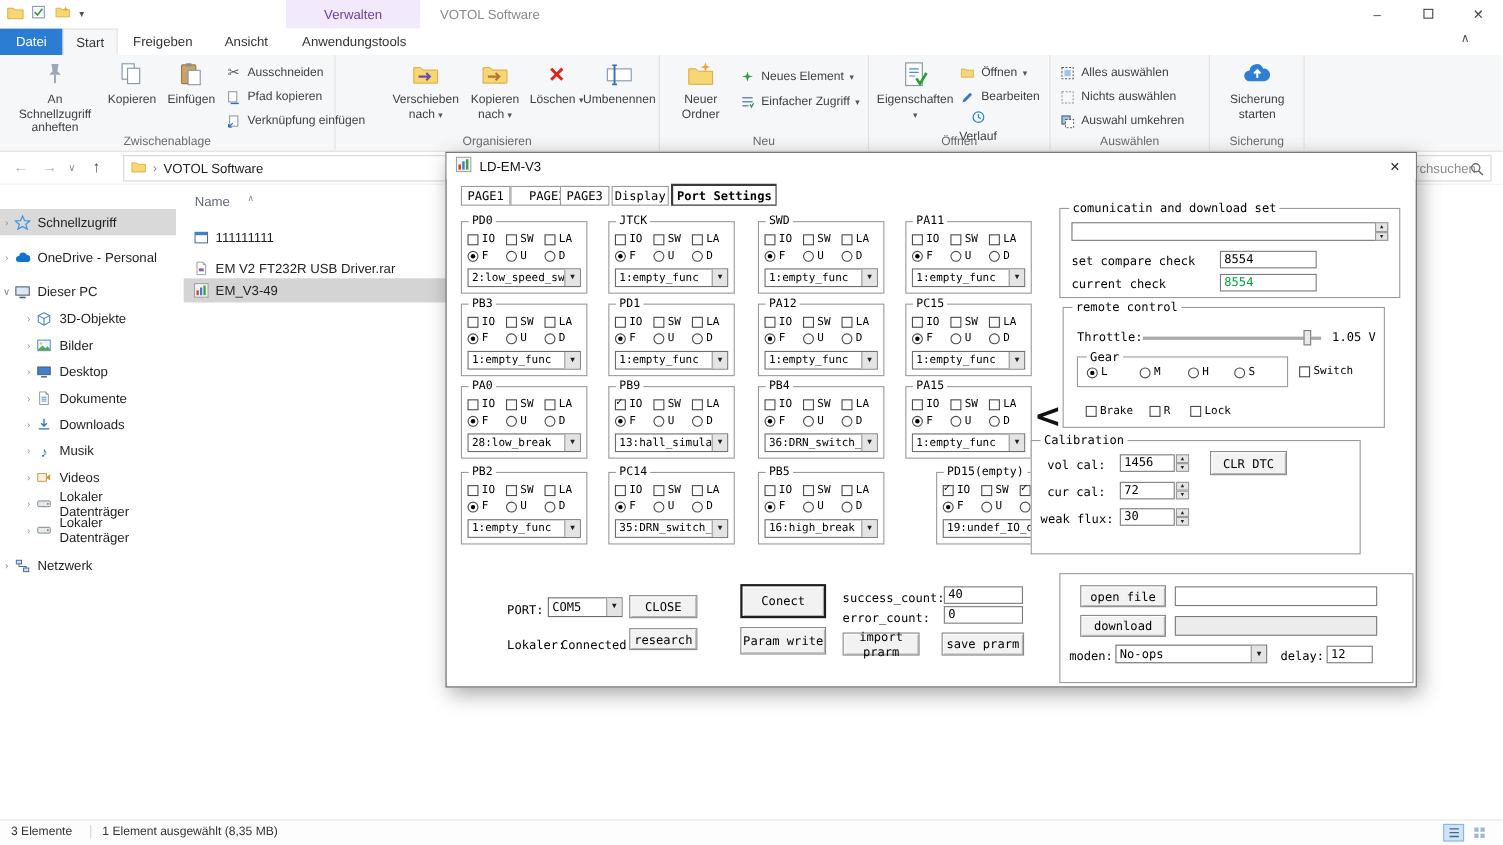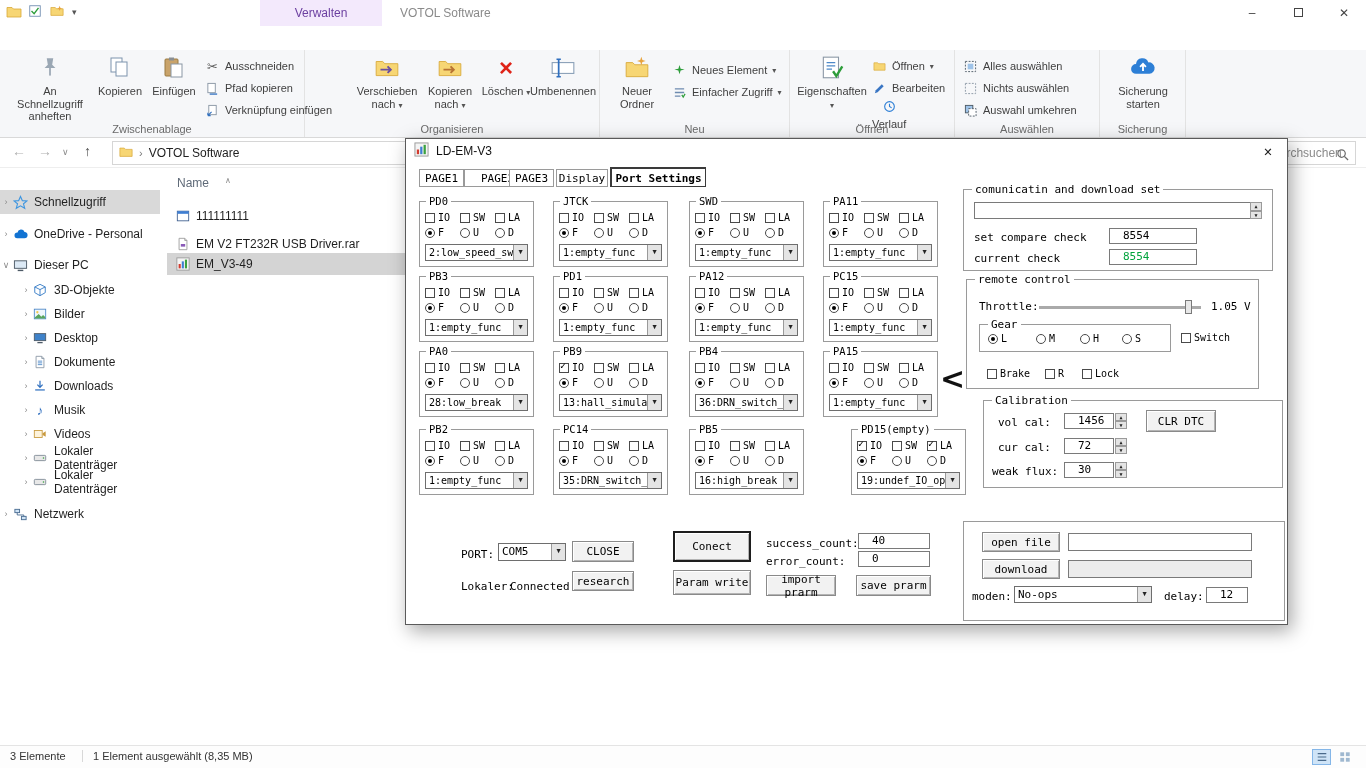--- a/index.html
+++ b/index.html
@@ -88,21 +88,21 @@
   .cb.checked::after { content:"✓"; position:absolute; left:0px; top:-4px; font-size:10px; font-weight:bold; color:#000; }
   .rb.checked::after { content:""; position:absolute; left:2px; top:2px; width:4px; height:4px; border-radius:50%; background:#000; }
 
   .combo { position:absolute; display:flex; border:1px solid #6e6e6e; background:#fff; height:17px; }
   .combo-text { flex:1; font-size:10px; line-height:15px; padding-left:3px; white-space:nowrap; overflow:hidden; }
   .combo-btn { width:14px; flex:none; background:#e4e4e4; border-left:1px solid #9a9a9a; font-size:7px; line-height:15px; text-align:center; color:#222; }
 
   .gbox { position:absolute; border:1px solid #9a9a9a; background:#fff; }
   .gleg { position:absolute; top:-7px; left:8px; background:#fff; padding:0 3px; font-size:11px; }
   .dlabel { position:absolute; font-size:11px; white-space:nowrap; }
-  .tin { position:absolute; border:1px solid #7a7a7a; background:#fff; font-size:11px; line-height:14px; padding:0 13px; white-space:nowrap; overflow:hidden; }
+  .tin { position:absolute; border:1px solid #7a7a7a; background:#fff; font-size:11px; line-height:14px; padding:0 3px; white-space:nowrap; overflow:hidden; }
   .tin.green { color:#00a33c; }
   .tin.gray { background:#ececec; }
   .spin { position:absolute; width:12px; height:17px; display:flex; flex-direction:column; }
   .spin span { flex:1; background:#e4e4e4; border:1px solid #9a9a9a; font-size:5px; line-height:6px; text-align:center; color:#222; }
   .wbtn { position:absolute; background:#f2f2f2; border:1px solid #8a8a8a; box-shadow:inset 1px 1px 0 #fff, inset -1px -1px 0 #b4b4b4; font-size:11px; display:flex; align-items:center; justify-content:center; text-align:center; font-family:"DejaVu Sans Mono",monospace; }
   .wbtn.default { border:2px solid #1e1e1e; }
   .slider-track { position:absolute; height:3px; background:#aaa; box-shadow:0 1px 0 #fff; }
   .slider-thumb { position:absolute; top:-6px; width:7px; height:14px; background:#e8e8e8; border:1px solid #7a7a7a; }
   .big-lt { position:absolute; font-size:30px; font-weight:bold; font-family:"DejaVu Sans",sans-serif; color:#111; }
 </style>
@@ -132,20 +132,28 @@
       </span>
       <span class="qat-drop">▾</span>
     </div>
     <div class="verwalten">Verwalten</div>
     <div class="win-title">VOTOL Software</div>
     <div class="winbtn" style="left:1230px;"><span>–</span></div>
     <div class="winbtn" style="left:1276px;"><span class="maxbox"></span></div>
     <div class="winbtn" style="left:1322px;"><span>✕</span></div>
   </div>
 
+  <div id="tabrow">
+    <div class="rtab file" style="left:0;width:57px;">Datei</div>
+    <div class="rtab active" style="left:57px;width:50px;">Start</div>
+    <div class="rtab" style="left:107px;width:82px;">Freigeben</div>
+    <div class="rtab" style="left:189px;width:70px;">Ansicht</div>
+    <div class="rtab" style="left:262px;width:120px;">Anwendungstools</div>
+    <div class="collapse-chevron">∧</div>
+  </div>
 
   <div id="ribbon">
 
     <div class="rgroup" style="left:0;width:305px;">
       <div class="bigbtn" style="left:10px;width:80px;">
         <span class="ic">
             <svg viewBox="0 0 24 24" width="26" height="26">
               <path d="M9 3 L15 3 L14 9 L17 12 L7 12 L10 9 Z" fill="#9aa7b4"></path>
               <rect x="11.2" y="12" width="1.6" height="7" fill="#9aa7b4"></rect>
             </svg>
@@ -1205,21 +1213,21 @@
       <span class="pair" style="position:absolute;left:78px;top:88px;width:26px;">
           <span class="cb"></span>
           <span>R</span>
         </span>
       <span class="pair" style="position:absolute;left:115px;top:88px;width:46px;">
           <span class="cb"></span>
           <span>Lock</span>
         </span>
     </div>
 
-    <div class="gbox" style="left:577px;top:261px;width:300px;height:88px;">
+    <div class="gbox" style="left:531px;top:261px;width:300px;height:104px;">
       <div class="gleg">Calibration</div>
       <div class="dlabel" style="left:14px;top:15px;">vol cal:</div>
       <div class="tin" style="left:80px;top:12px;width:50px;height:16px;">1456</div>
       <div class="spin" style="left:131px;top:12px;height:16px;">
           <span>▲</span>
           <span>▼</span>
         </div>
       <div class="wbtn" style="left:162px;top:9px;width:70px;height:22px;">CLR DTC</div>
       <div class="dlabel" style="left:14px;top:40px;">cur cal:</div>
       <div class="tin" style="left:80px;top:37px;width:50px;height:16px;">72</div>

